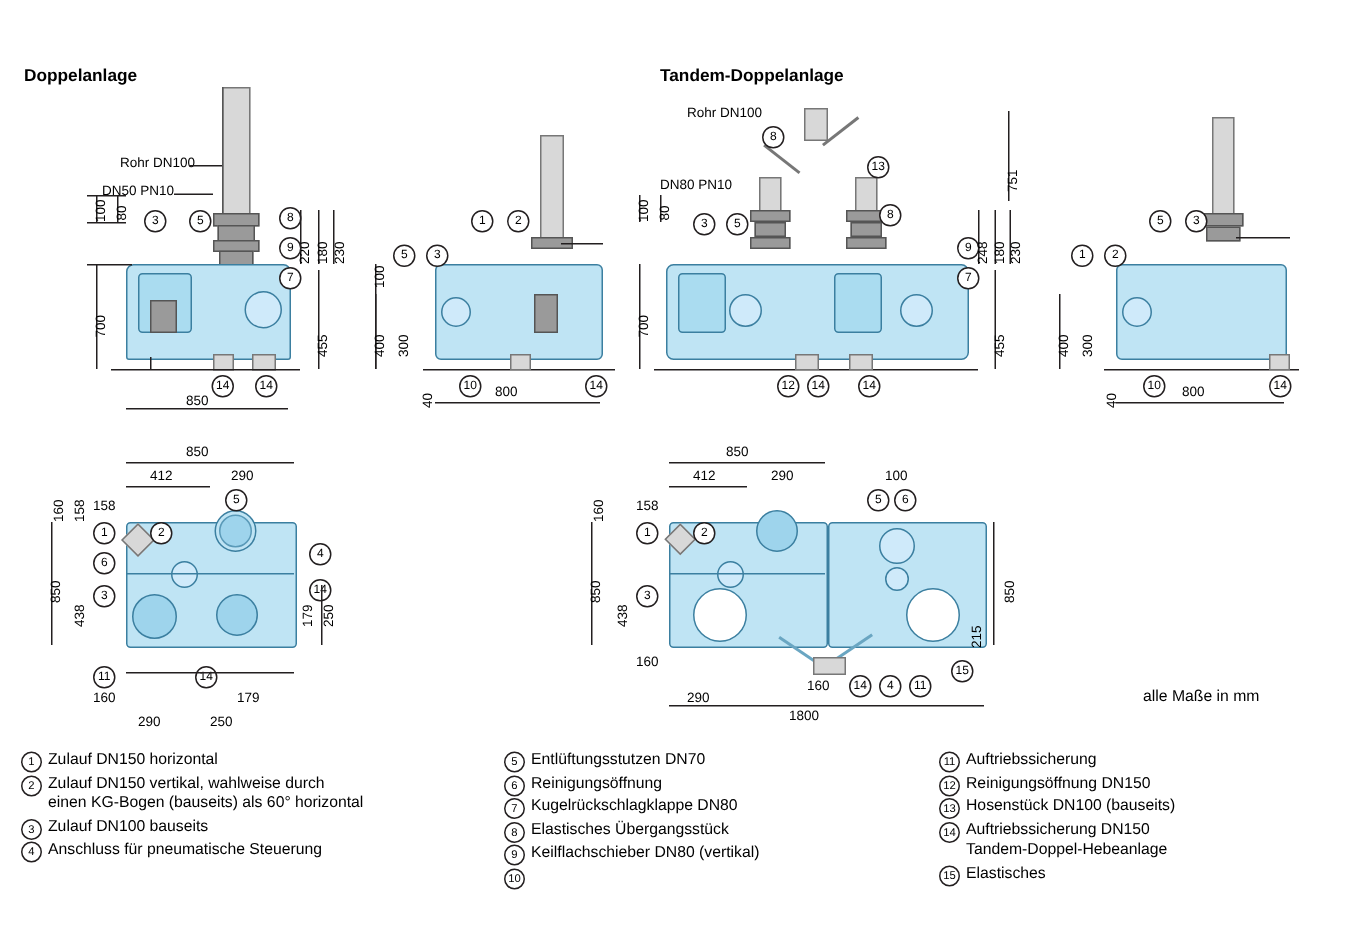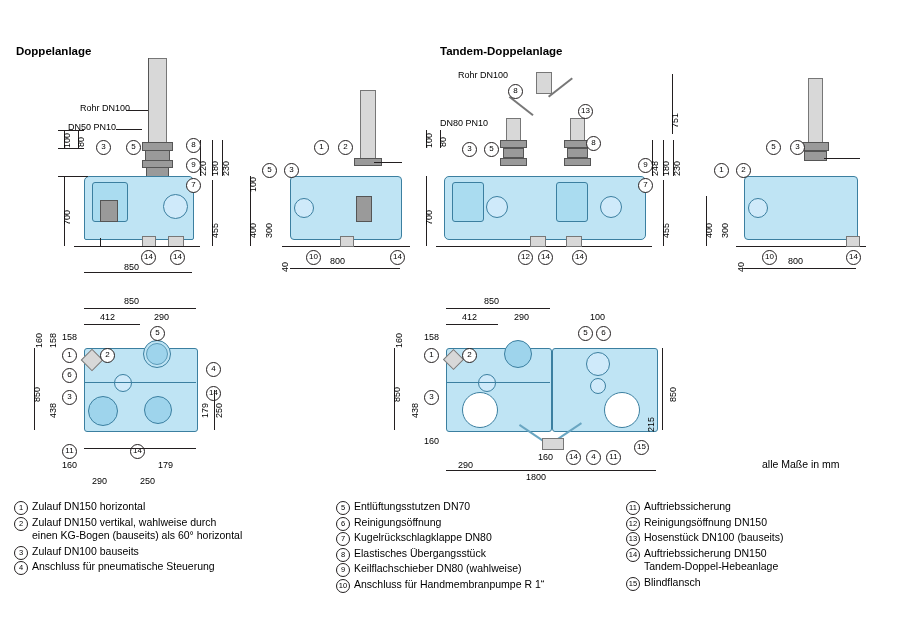--- a/index.html
+++ b/index.html
@@ -348,25 +348,24 @@
       <div class="row">
         <span class="num">7</span>
         <span>Kugelrückschlagklappe DN80</span>
       </div>
       <div class="row">
         <span class="num">8</span>
         <span>Elastisches Übergangsstück</span>
       </div>
       <div class="row">
         <span class="num">9</span>
-        <span>Keilflachschieber DN80 (wahlweise)</span>
+        <span>Keilflachschieber DN80 (vertikal)</span>
       </div>
       <div class="row">
         <span class="num">10</span>
-        <span>Anschluss für Handmembranpumpe R 1“</span>
       </div>
     </div>
 
     <div class="col" style="left:612px;width:290px;">
       <div class="row">
         <span class="num">11</span>
         <span>Auftriebssicherung</span>
       </div>
       <div class="row">
         <span class="num">12</span>
@@ -376,18 +375,18 @@
         <span class="num">13</span>
         <span>Hosenstück DN100 (bauseits)</span>
       </div>
       <div class="row">
         <span class="num">14</span>
         <span>Auftriebssicherung DN150</span>
         <div class="cont" style="padding-left:0;">Tandem-Doppel-Hebeanlage</div>
       </div>
       <div class="row">
         <span class="num">15</span>
-        <span>Blindflansch</span>
+        <span>Elastisches</span>
       </div>
     </div>
   </div>
 
 </div>
 
 </body></html>

